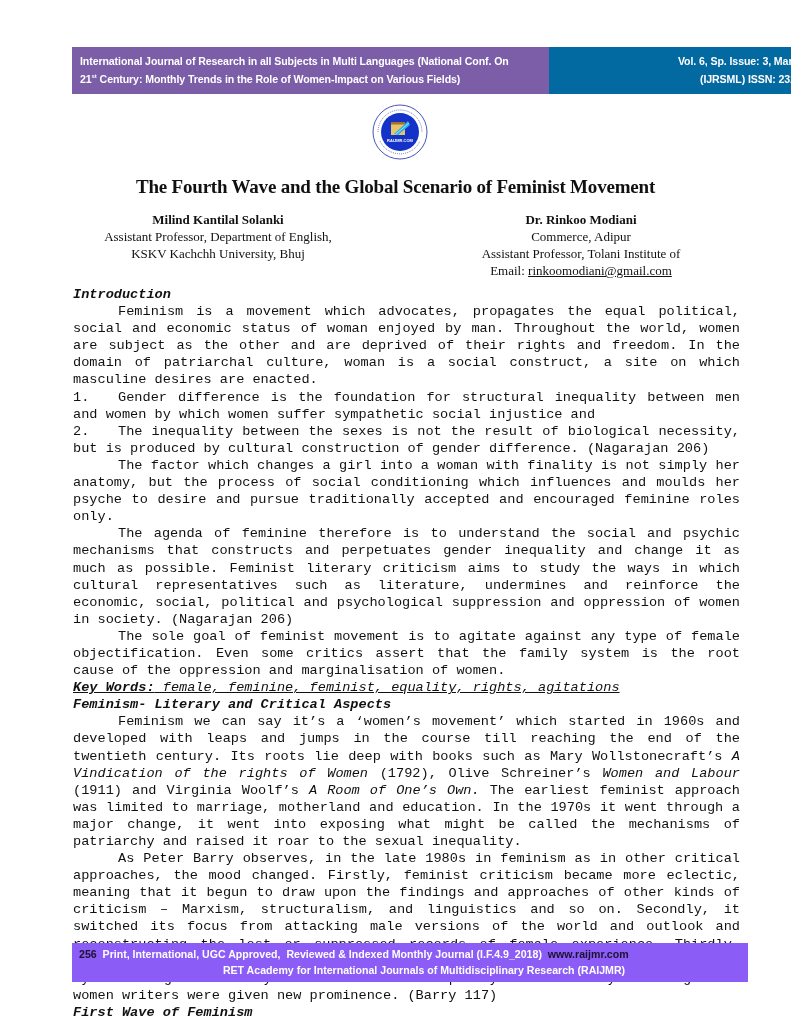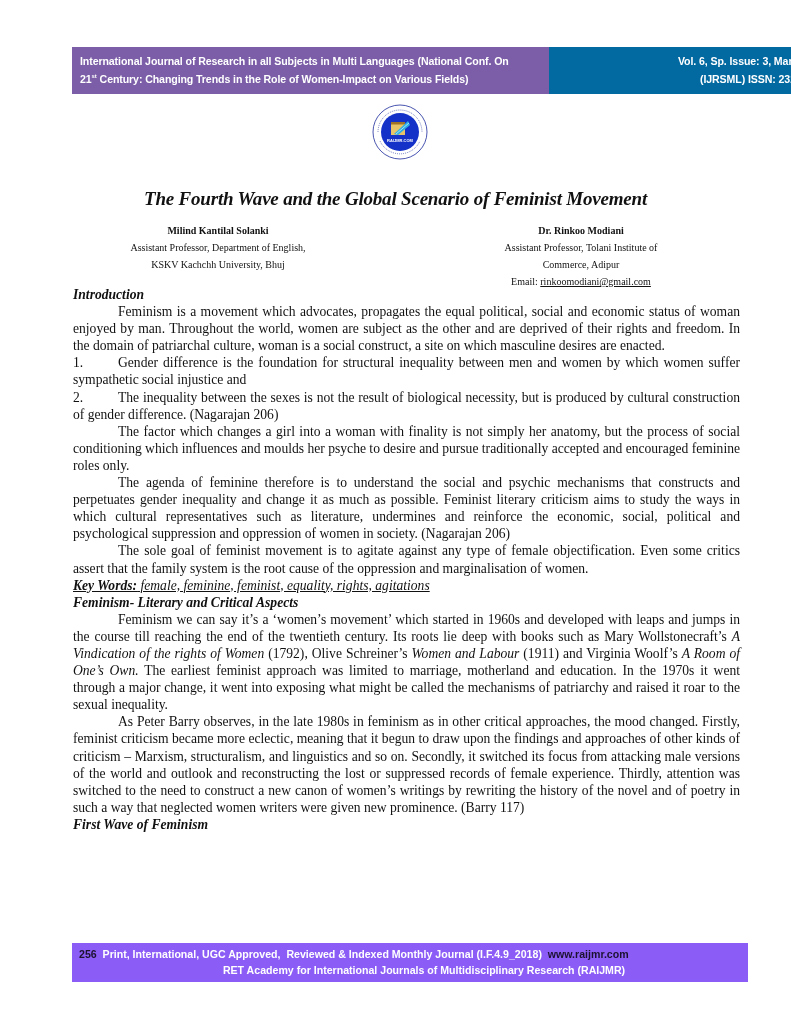--- a/index.html
+++ b/index.html
@@ -7,51 +7,51 @@
 
   
   .hdr { position:absolute; top:47px; left:72px; width:766px; height:47px; display:flex; }
   .hdr-left { background:#7b5ea7; width:477px; height:100%; color:#fff; font-family:"Liberation Sans", sans-serif; font-weight:bold; font-size:10.6px; line-height:18px; padding:5px 0 0 8px; box-sizing:border-box; letter-spacing:-0.1px; }
   .hdr-right { background:#0369a1; flex:1; color:#fff; font-family:"Liberation Sans", sans-serif; font-weight:bold; font-size:10.6px; line-height:18px; padding:5px 4px 0 0; box-sizing:border-box; text-align:right; letter-spacing:-0.1px; }
   .hdr-left sup { font-size:6px; line-height:0; }
 
   
   .logo { position:absolute; left:372px; top:101px; width:56px; height:62px; }
 
-  .title { position:absolute; top:188px; left:0; width:791px; text-align:center; font-weight:bold; font-style:italic; font-size:19px; letter-spacing:-0.2px; }
+  .title { position:absolute; top:176px; left:0; width:791px; text-align:center; font-weight:bold; font-size:19px; letter-spacing:-0.2px; }
 
-  .author { position:absolute; top:222px; text-align:center; font-size:10px; line-height:17px; }
+  .author { position:absolute; top:211px; text-align:center; font-size:13px; line-height:17px; }
   .author .nm { font-weight:bold; }
   .author-1 { left:88px; width:260px; }
   .author-2 { left:445px; width:272px; }
   .author a { color:#111; text-decoration:underline; }
 
   .body { position:absolute; top:286px; left:73px; width:667px; font-size:13.6px; line-height:17.1px; text-align:justify; }
-  .body p { margin:0; }
+  .body p { margin:0;font-family:Liberation Mono, monospace; }
   .ind { text-indent:45px; }
   .h { font-weight:bold; font-style:italic; }
   .li { display:flex; }
   .li .n { width:45px; flex:none; }
   .kw { font-weight:bold; font-style:italic; text-decoration:underline; }
   .kw span.v { font-weight:normal; }
   .it { font-style:italic; }
 
   
   .ftr { position:absolute; top:943px; left:72px; width:676px; height:39px; background:#8b5cf6; font-family:"Liberation Sans", sans-serif; font-weight:bold; font-size:10.6px; color:#fff; box-sizing:border-box; padding-top:3px; }
   .ftr .l1 { padding-left:7px; line-height:16px; white-space:nowrap; }
   .ftr .l2 { text-align:center; line-height:17px; padding-left:28px; }
   .ftr .dark { color:#1c1230; }
 </style>
 </head>
 <body>
 
 <div class="hdr">
   <div class="hdr-left">
     <div>International Journal of Research in all Subjects in Multi Languages (National Conf. On</div>
-    <div><span>21</span><sup>st</sup><span> Century: Changing Trends in the Role of Women-Impact on Various Fields)</span></div>
+    <div><span>21</span><sup>st</sup><span> Century: Monthly Trends in the Role of Women-Impact on Various Fields)</span></div>
   </div>
   <div class="hdr-right">
     <div>Vol. 6, Sp. Issue: 3, March: 2018</div>
     <div>(IJRSML)  ISSN: 2321 - 2853</div>
   </div>
 </div>
 
 <div class="logo">
   <svg width="56" height="62" viewBox="0 0 56 62">
     <circle cx="28" cy="31" r="27" fill="#ffffff" stroke="#1a2a9a" stroke-width="0.8"></circle>
@@ -70,22 +70,22 @@
 
 <div class="title">The Fourth Wave and the Global Scenario of Feminist Movement</div>
 
 <div class="author author-1">
   <div class="nm">Milind Kantilal Solanki</div>
   <div>Assistant Professor, Department of English,</div>
   <div>KSKV Kachchh University, Bhuj</div>
 </div>
 <div class="author author-2">
   <div class="nm">Dr. Rinkoo Modiani</div>
+  <div>Commerce, Adipur</div>
   <div>Assistant Professor, Tolani Institute of</div>
-  <div>Commerce, Adipur</div>
   <div><span>Email: </span><a>rinkoomodiani@gmail.com</a></div>
 </div>
 
 <div class="body">
   <p class="h">Introduction</p>
   <p class="ind">Feminism is a movement which advocates, propagates the equal political, social and economic status of woman enjoyed by man. Throughout the world, women are subject as the other and are deprived of their rights and freedom. In the domain of patriarchal culture, woman is a social construct, a site on which masculine desires are enacted.</p>
   <p class="li">
       <span class="n">1.</span>
     </p>
   <p style="margin-top:-17.1px;"><span style="display:inline-block;width:45px;"></span><span>Gender difference is the foundation for structural inequality between men and women by which women suffer sympathetic social injustice and</span></p>

